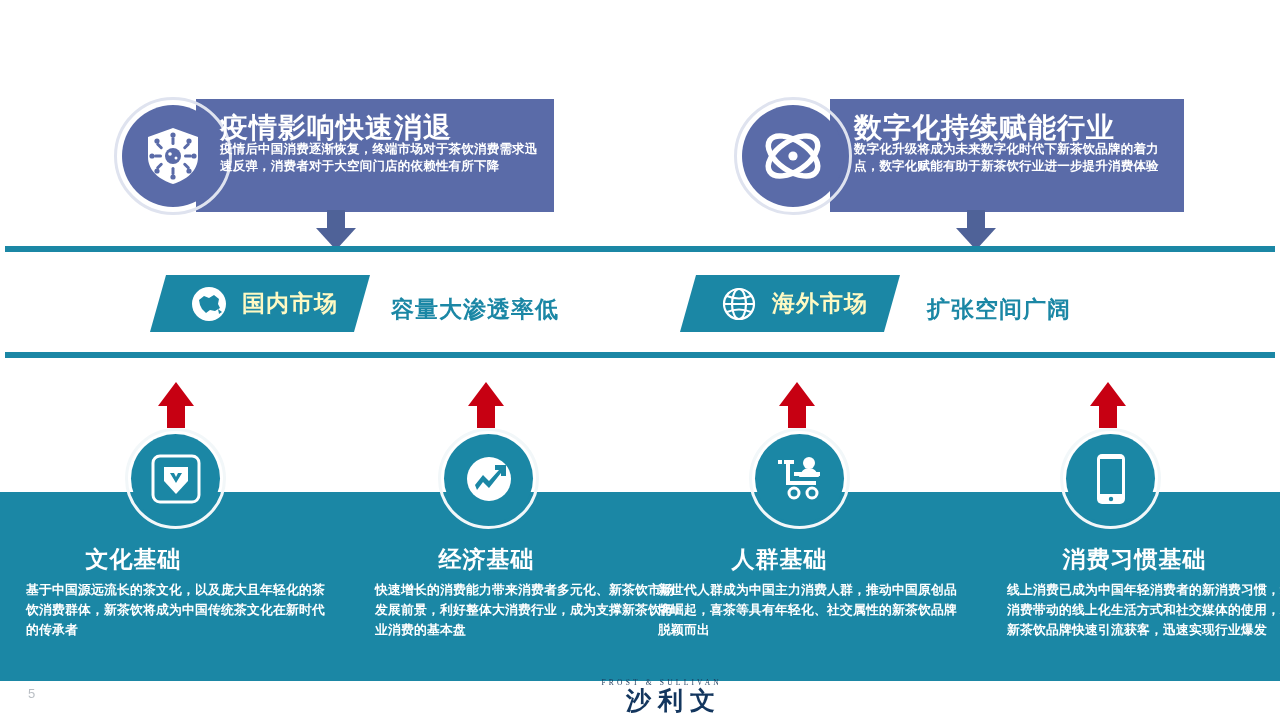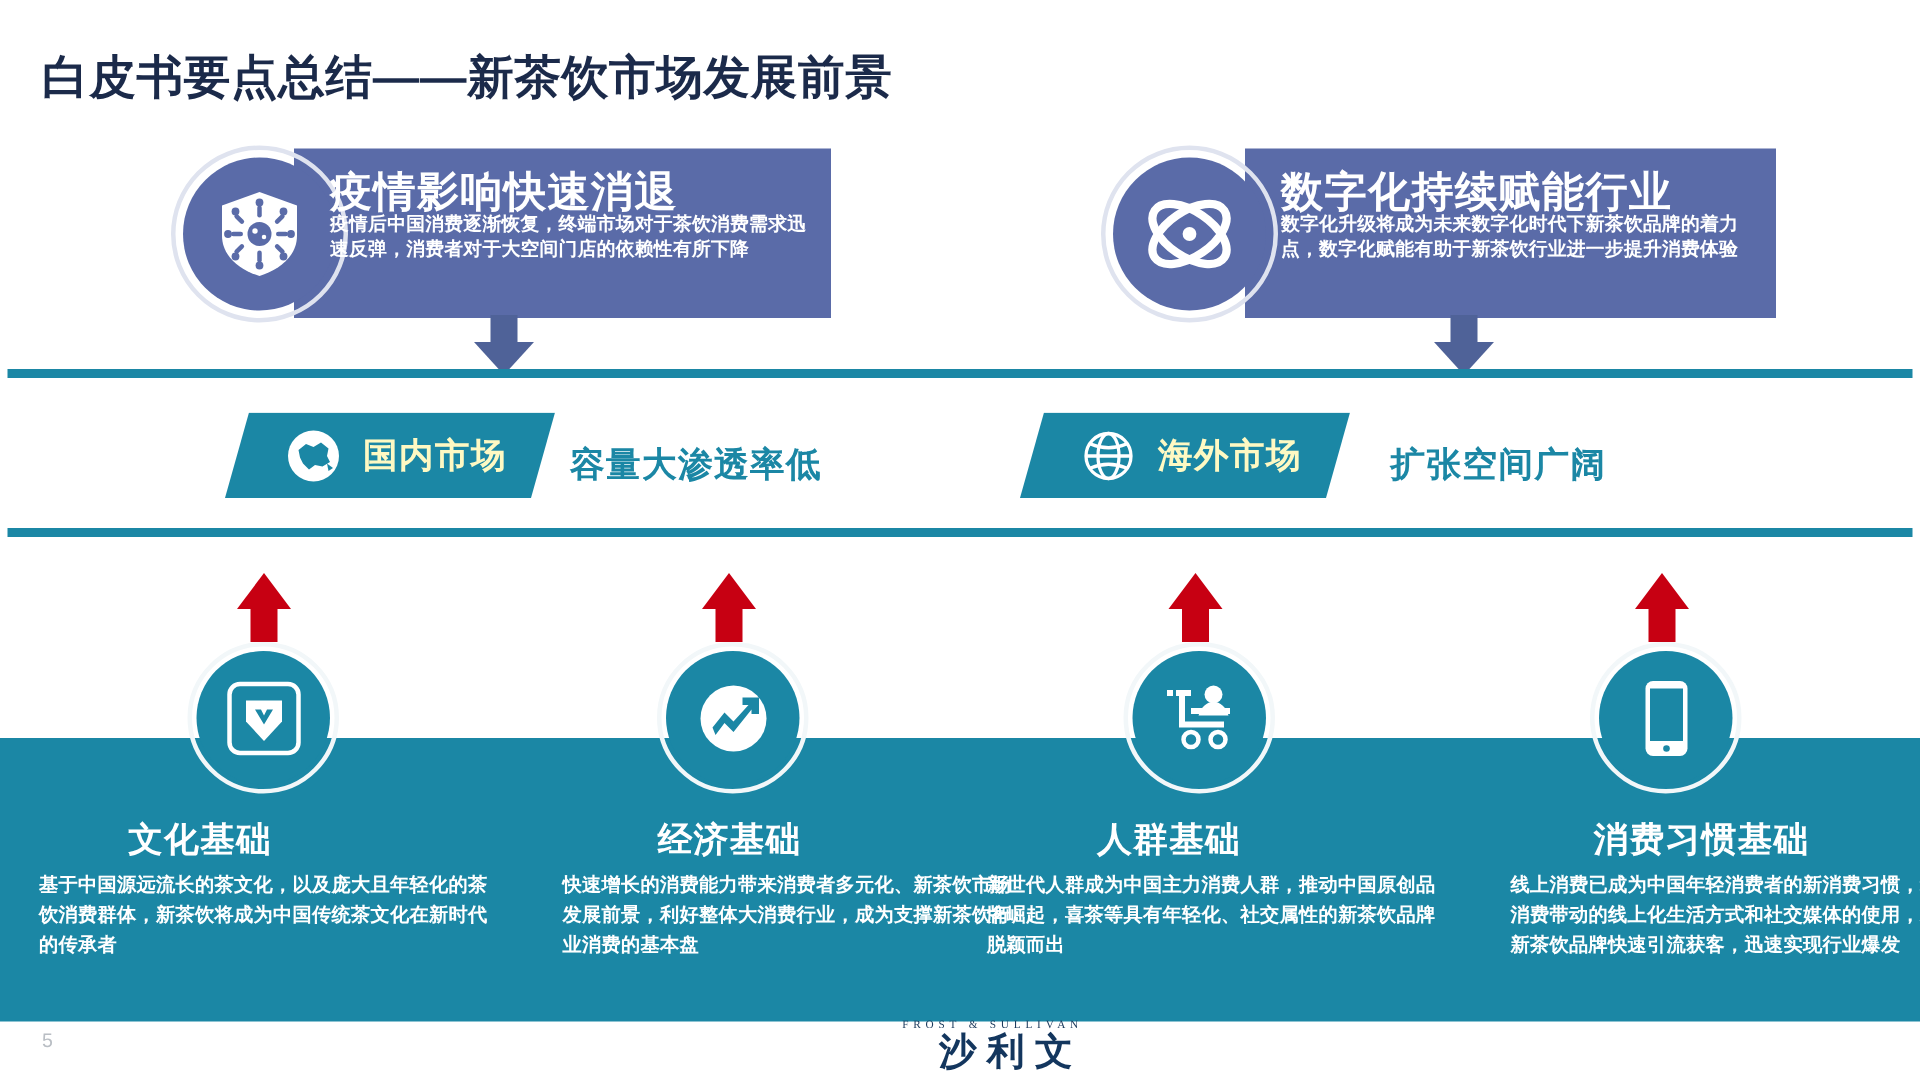--- a/index.html
+++ b/index.html
@@ -84,21 +84,21 @@
   .banner .blabel{
     margin-left:14px;font-size:23px;font-weight:bold;color:#fef9c3;
     letter-spacing:1px;
   }
   #banner1{left:150px;top:275px;width:220px;}
   #banner2{left:680px;top:275px;width:220px;}
   .bcaption{
     position:absolute;font-size:23px;font-weight:bold;color:#1b87a5;
     letter-spacing:1px;top:294px;
   }
-  #cap1{left:380px;}
+  #cap1{left:391px;}
   #cap2{left:927px;}
 
   
   .up-arrow{position:absolute;width:36px;height:46px;}
   .up-arrow .head{
     position:absolute;left:0;top:0;width:0;height:0;
     border-left:18px solid transparent;border-right:18px solid transparent;
     border-bottom:24px solid #c70012;
   }
   .up-arrow .stem{
@@ -159,21 +159,20 @@
     font-size:25px;color:#13365e;font-weight:bold;letter-spacing:7px;
     font-family:"DejaVu Sans",sans-serif;line-height:28px;
   }
   svg{display:block;}
 </style>
 </head>
 <body>
 
 <div class="slide">
 
-  <div class="title">白皮书要点总结——新茶饮市场发展前景</div>
 
   <div class="panel" id="panel1">
     <div class="rect"></div>
     <div class="ring"></div>
     <div class="disc">
       <svg width="60" height="62" viewBox="0 0 60 62">
         <path d="M30 3 L55 12 L55 32 C55 46 43 55 30 59 C17 55 5 46 5 32 L5 12 Z" fill="#ffffff"></path>
         <g fill="#5a6ba8">
           <circle cx="30" cy="31" r="8"></circle>
           <rect x="28.5" y="12" width="3" height="8" rx="1.5"></rect>

